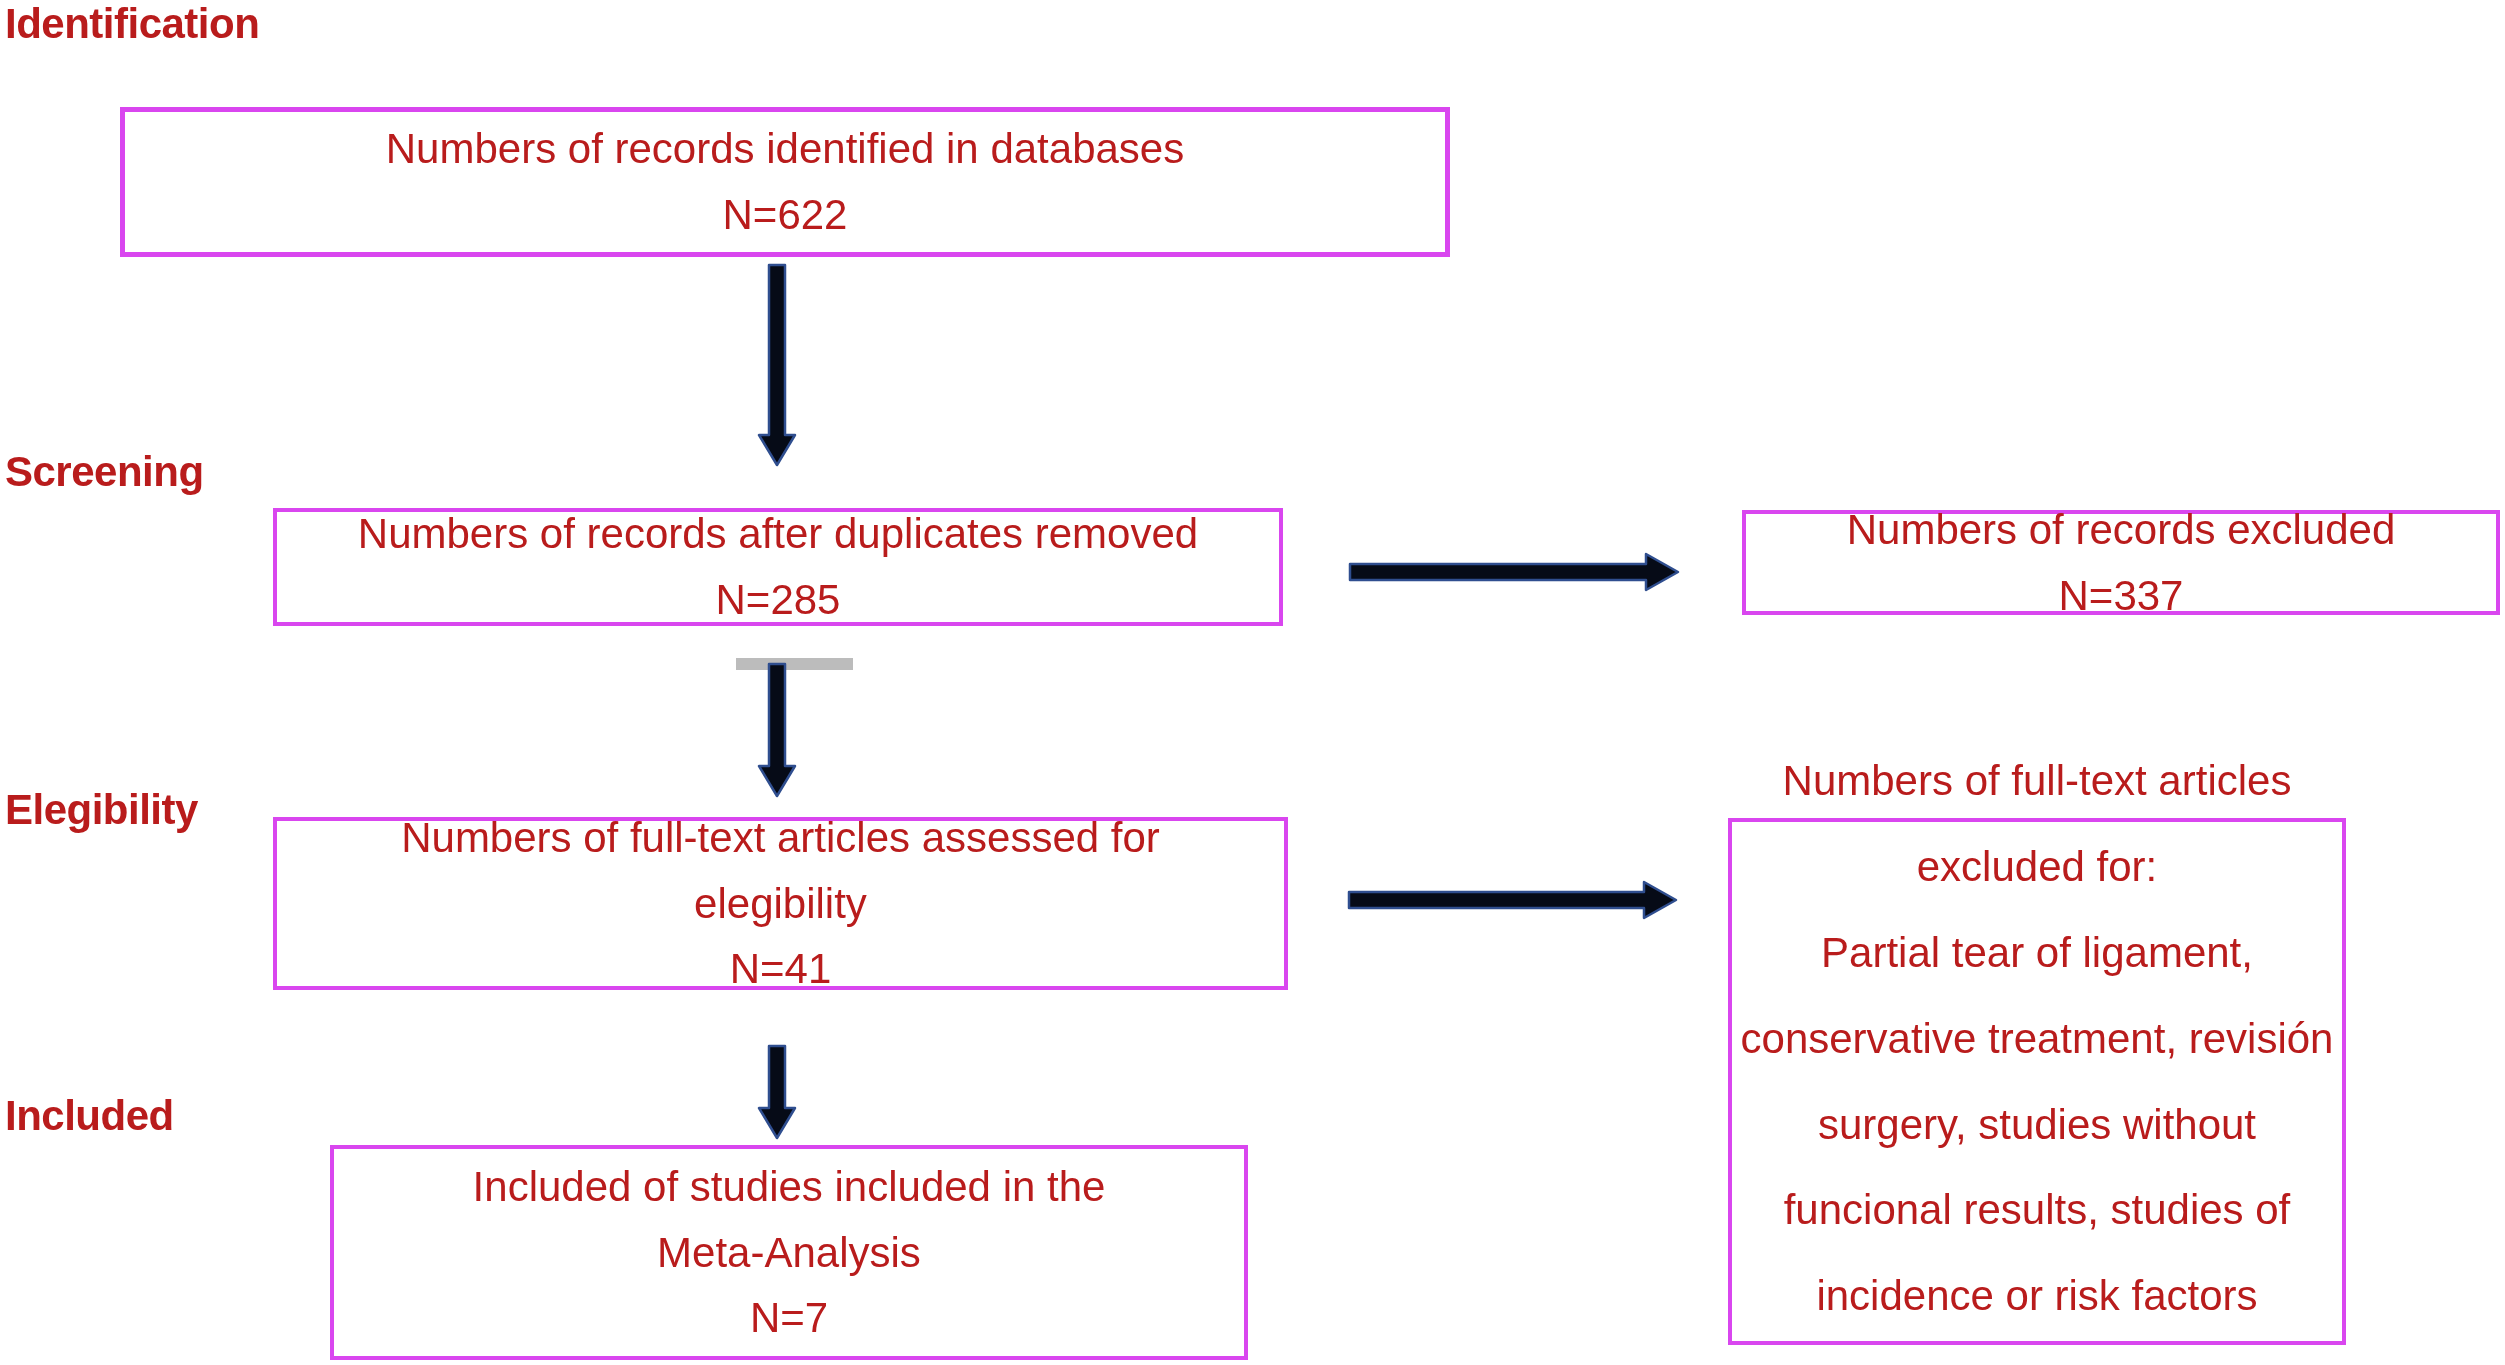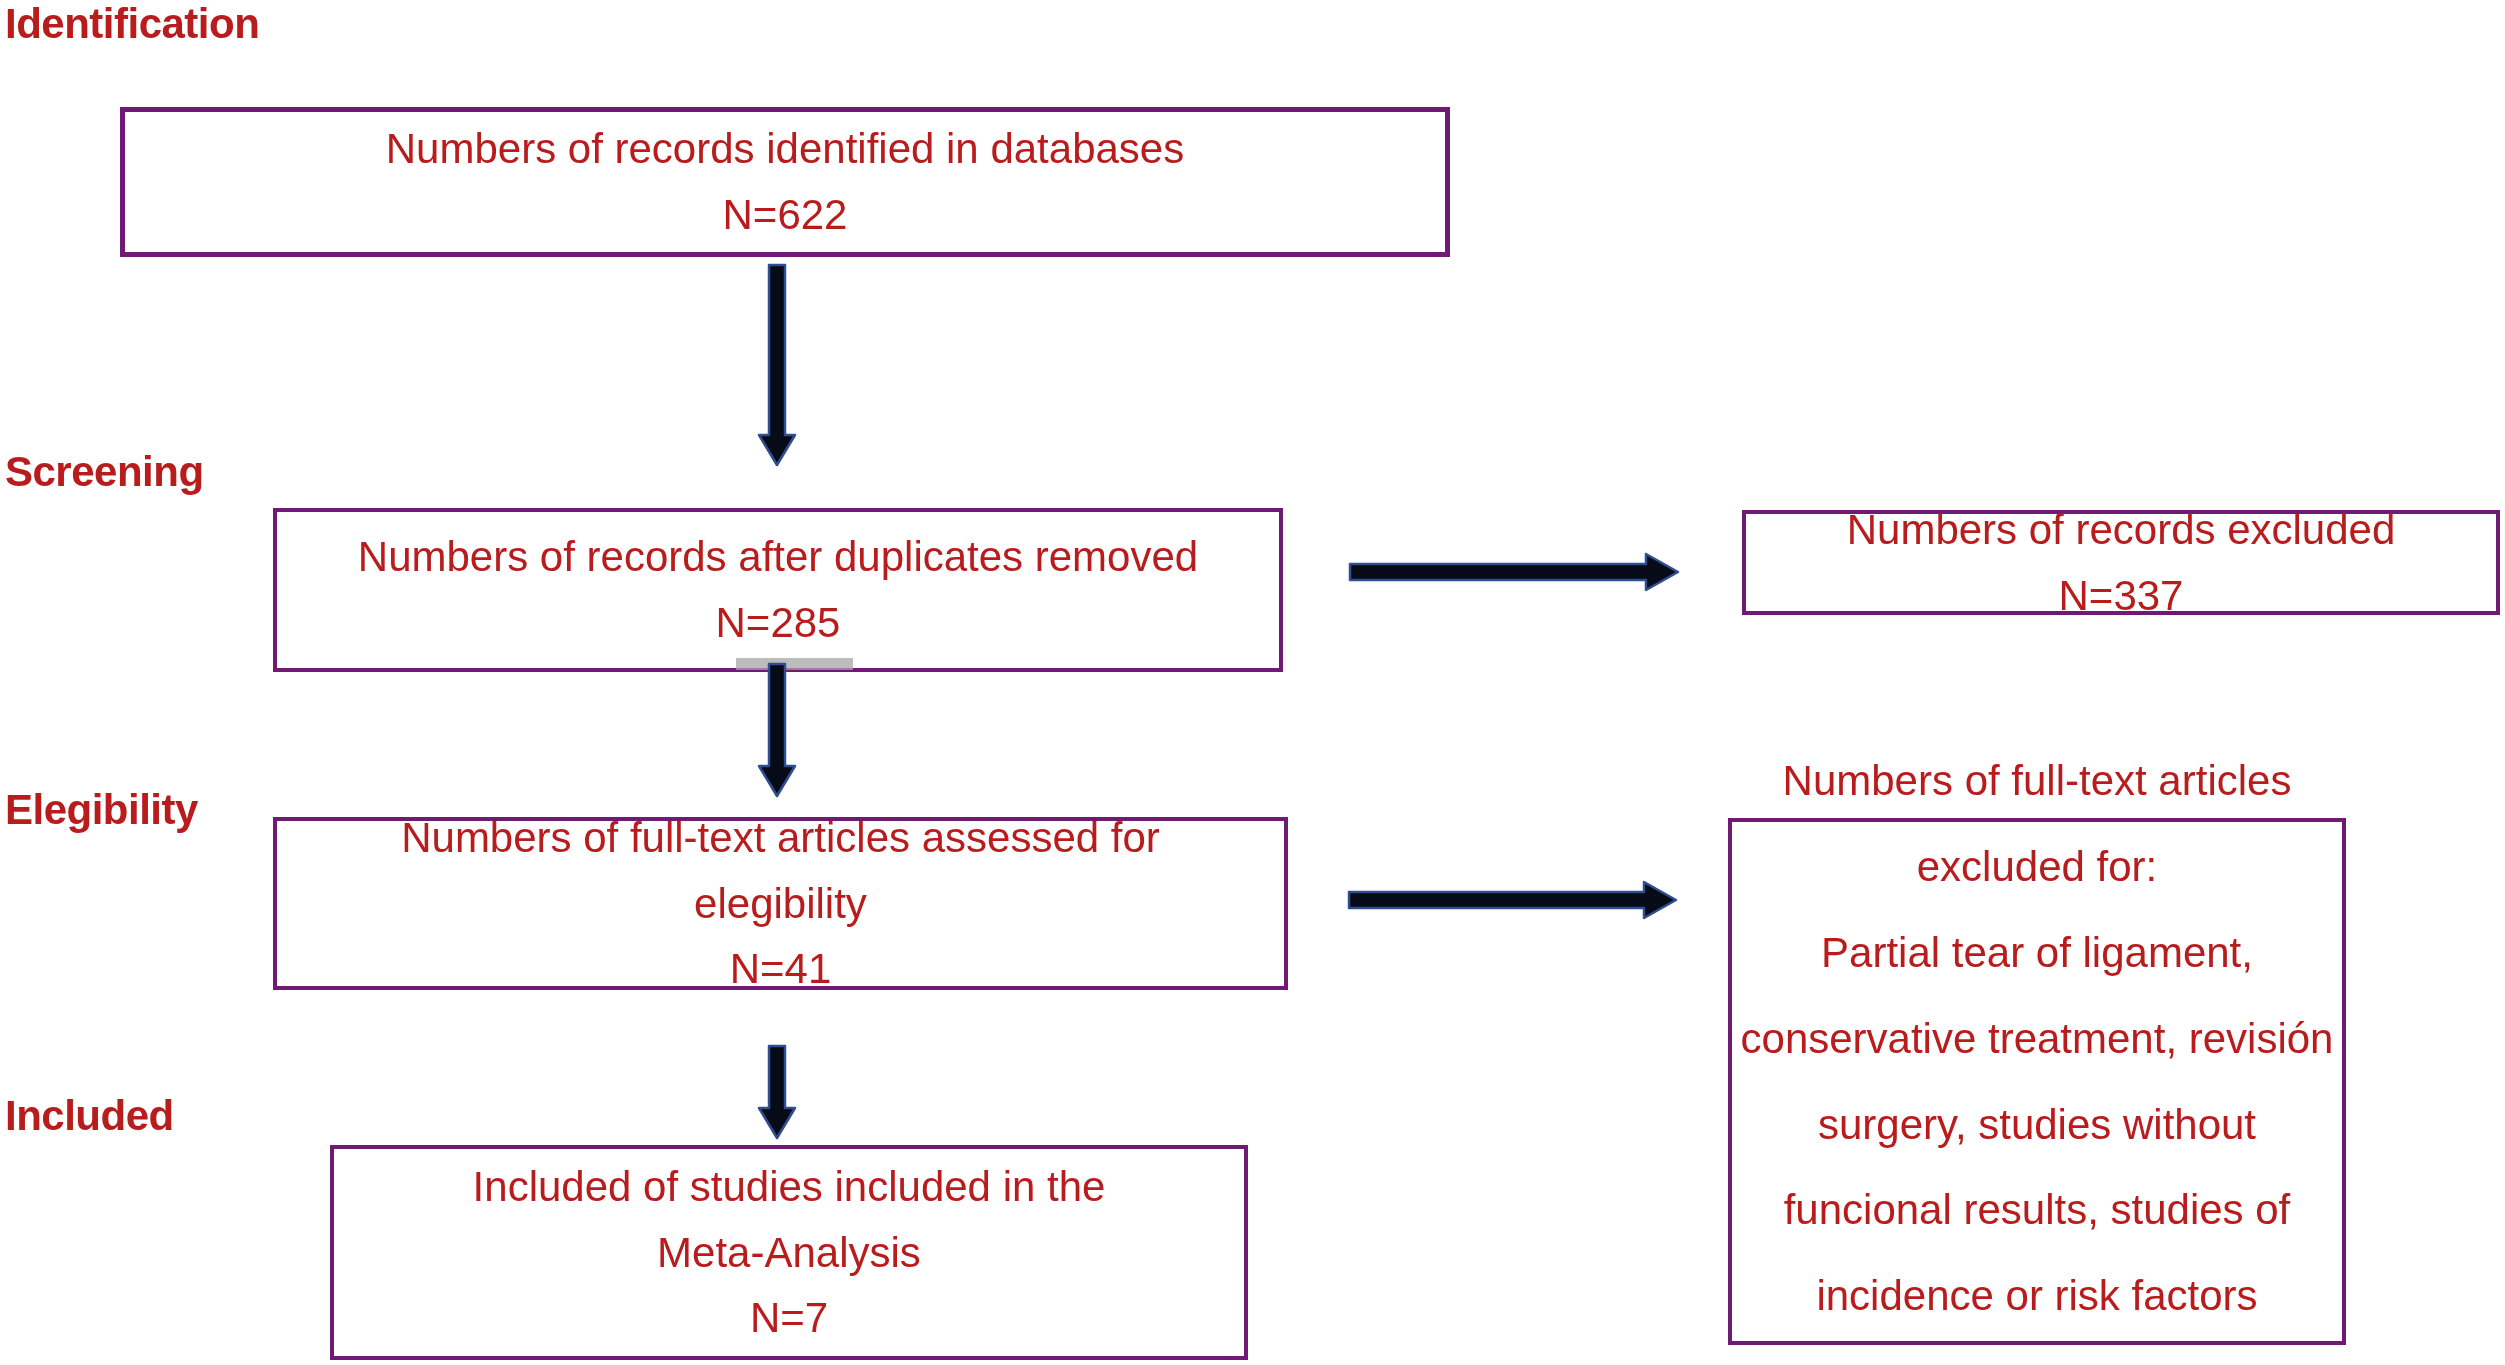--- a/index.html
+++ b/index.html
@@ -15,35 +15,35 @@
   .stage-label {
     position: absolute;
     left: 5px;
     font-size: 42px;
     font-weight: bold;
     letter-spacing: -0.5px;
     white-space: nowrap;
   }
   .flow-box {
     position: absolute;
-    border: 4px solid #701a75;
+    border: 4px solid #d946ef;
     background: #ffffff;
     display: flex;
     flex-direction: column;
     justify-content: center;
     align-items: center;
     text-align: center;
     font-size: 42px;
     line-height: 1.57;
     box-sizing: border-box;
     padding: 4px 8px;
   }
   .flow-box .line { white-space: nowrap; }
   #box-identified      { left: 120px;  top: 107px;  width: 1330px; height: 150px; border-width: 5px; }
-  #box-duplicates      { left: 273px;  top: 508px;  width: 1010px; height: 164px; }
+  #box-duplicates      { left: 273px;  top: 508px;  width: 1010px; height: 118px; }
   #box-rec-excluded    { left: 1742px; top: 510px;  width: 758px;  height: 105px; }
   #box-fulltext        { left: 273px;  top: 817px;  width: 1015px; height: 173px; }
   #box-ft-excluded     { left: 1728px; top: 818px;  width: 618px;  height: 527px; gap: 20px; }
   #box-included        { left: 330px;  top: 1145px; width: 918px;  height: 215px; }
   .arrow { position: absolute; display: block; }
   .arrow path {
     fill: #060b17;
     stroke: #2f4e8f;
     stroke-width: 2.5;
     stroke-linejoin: round;

